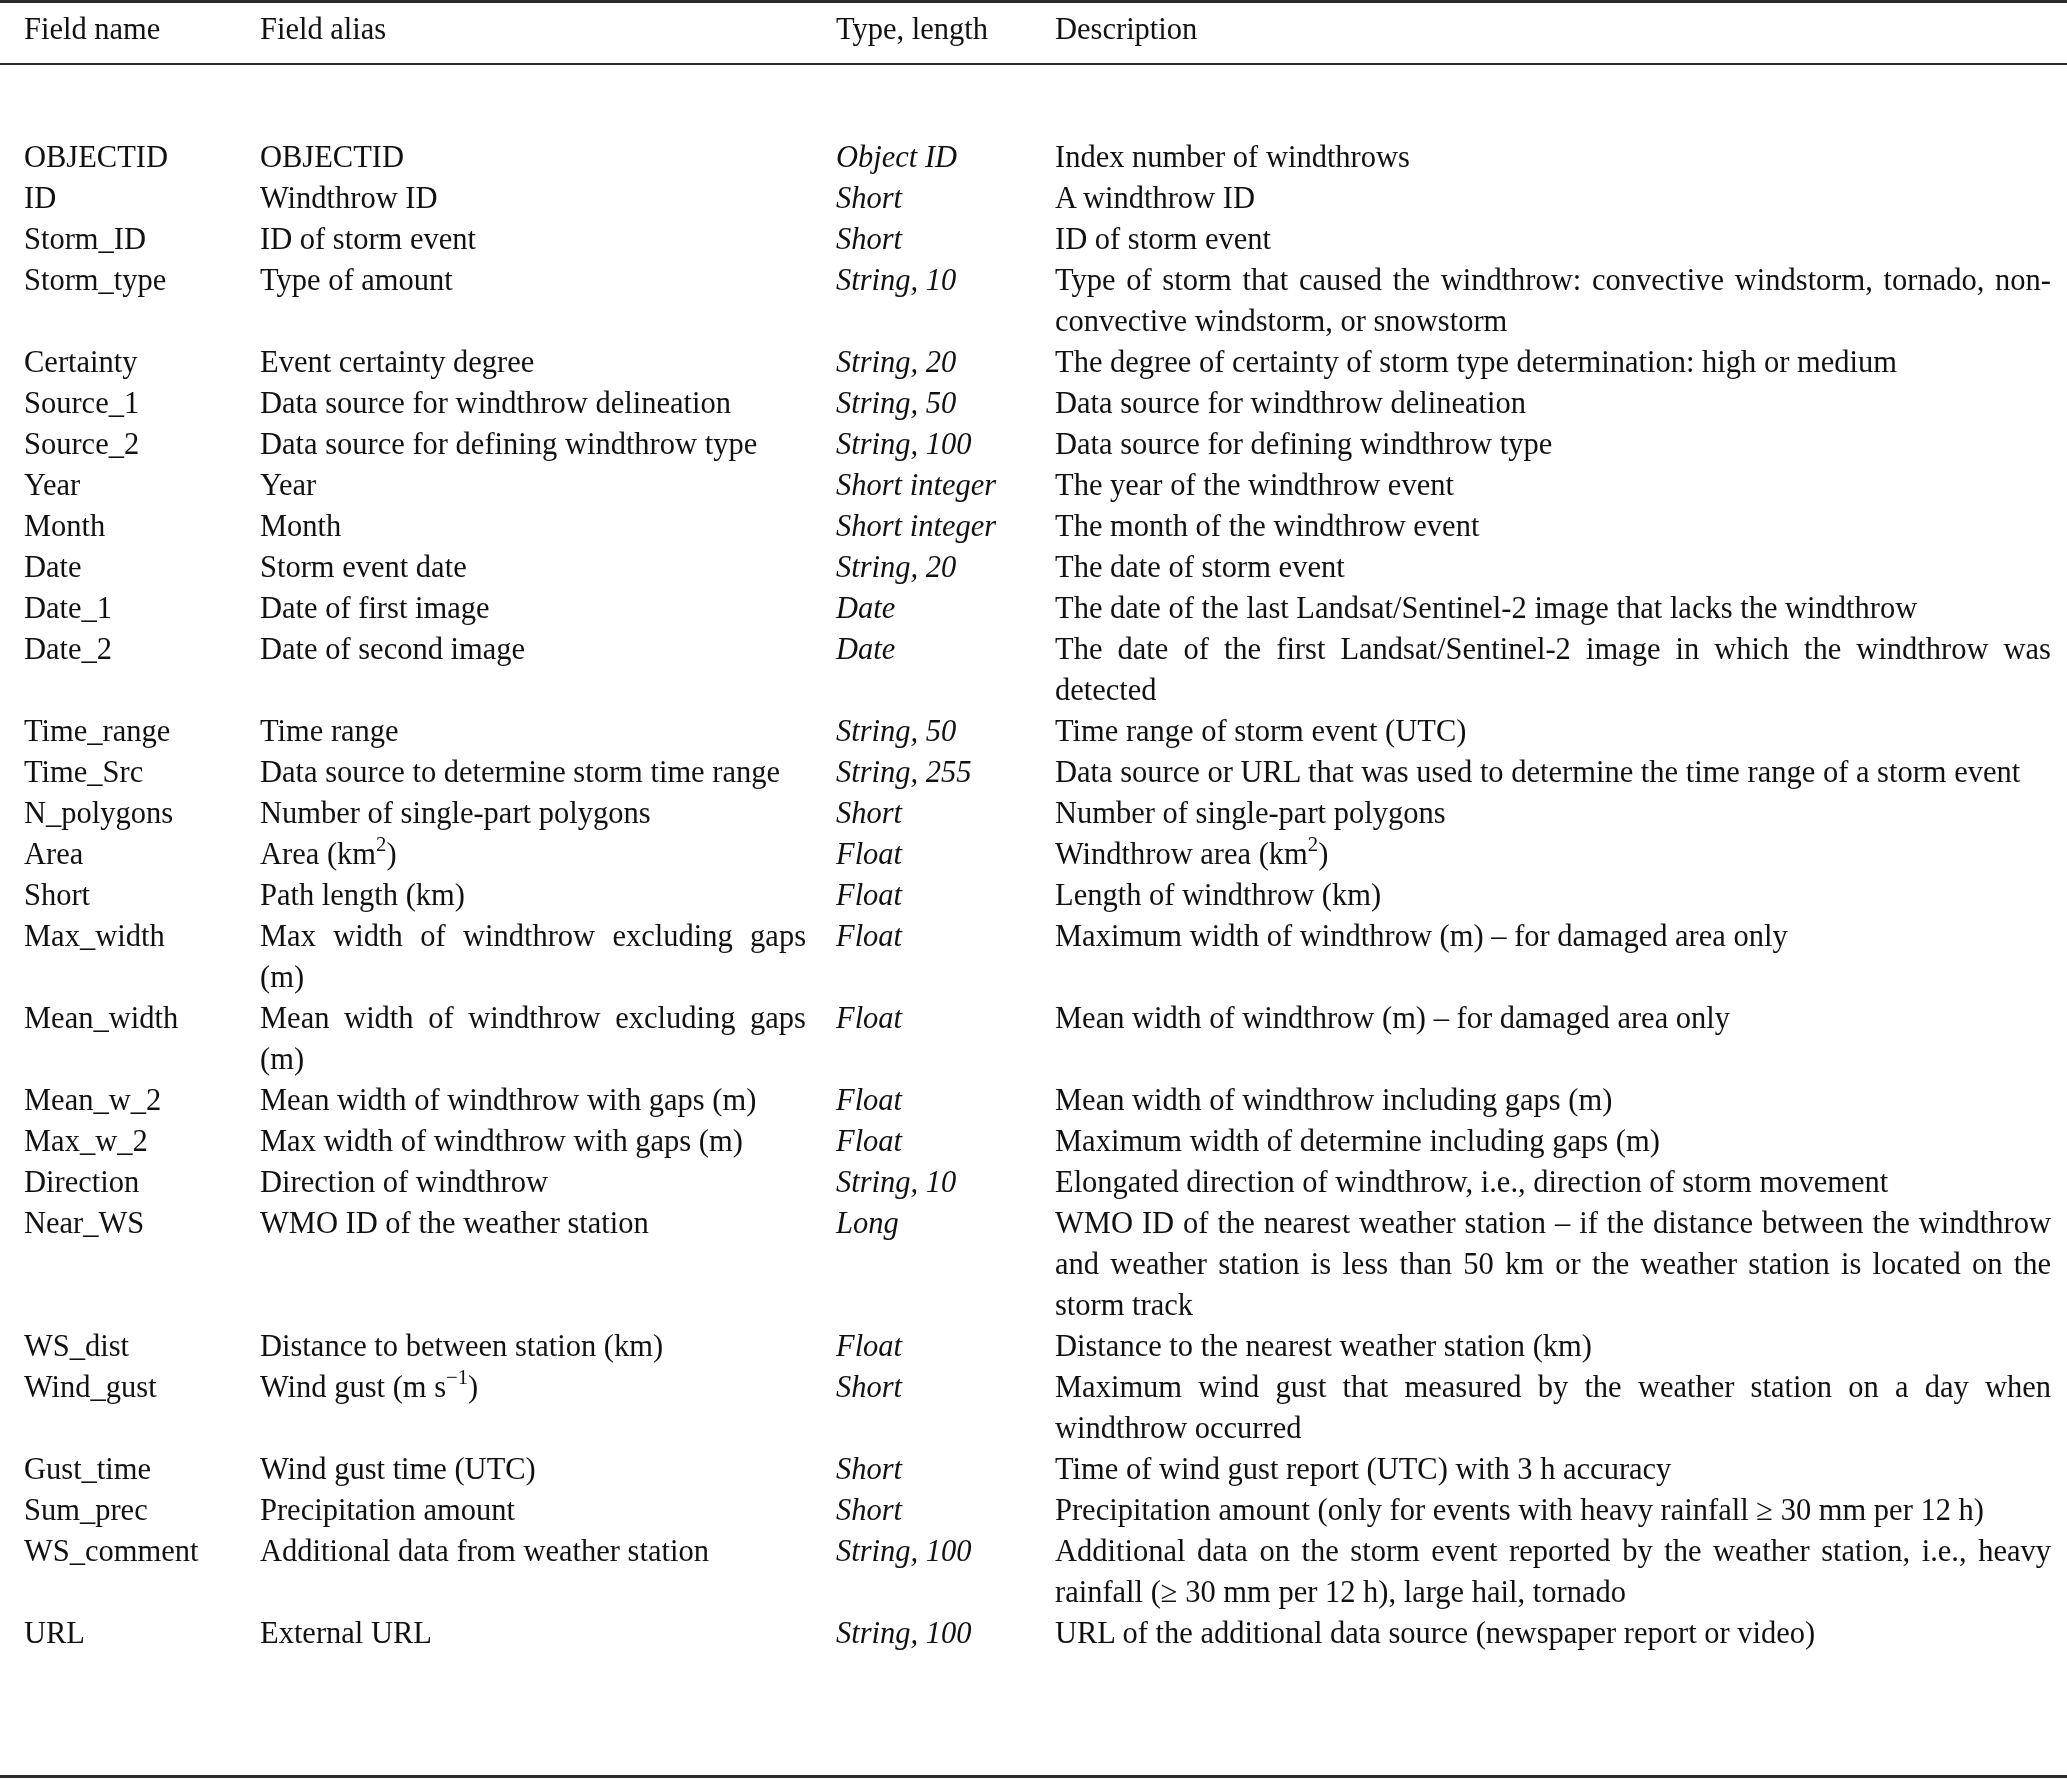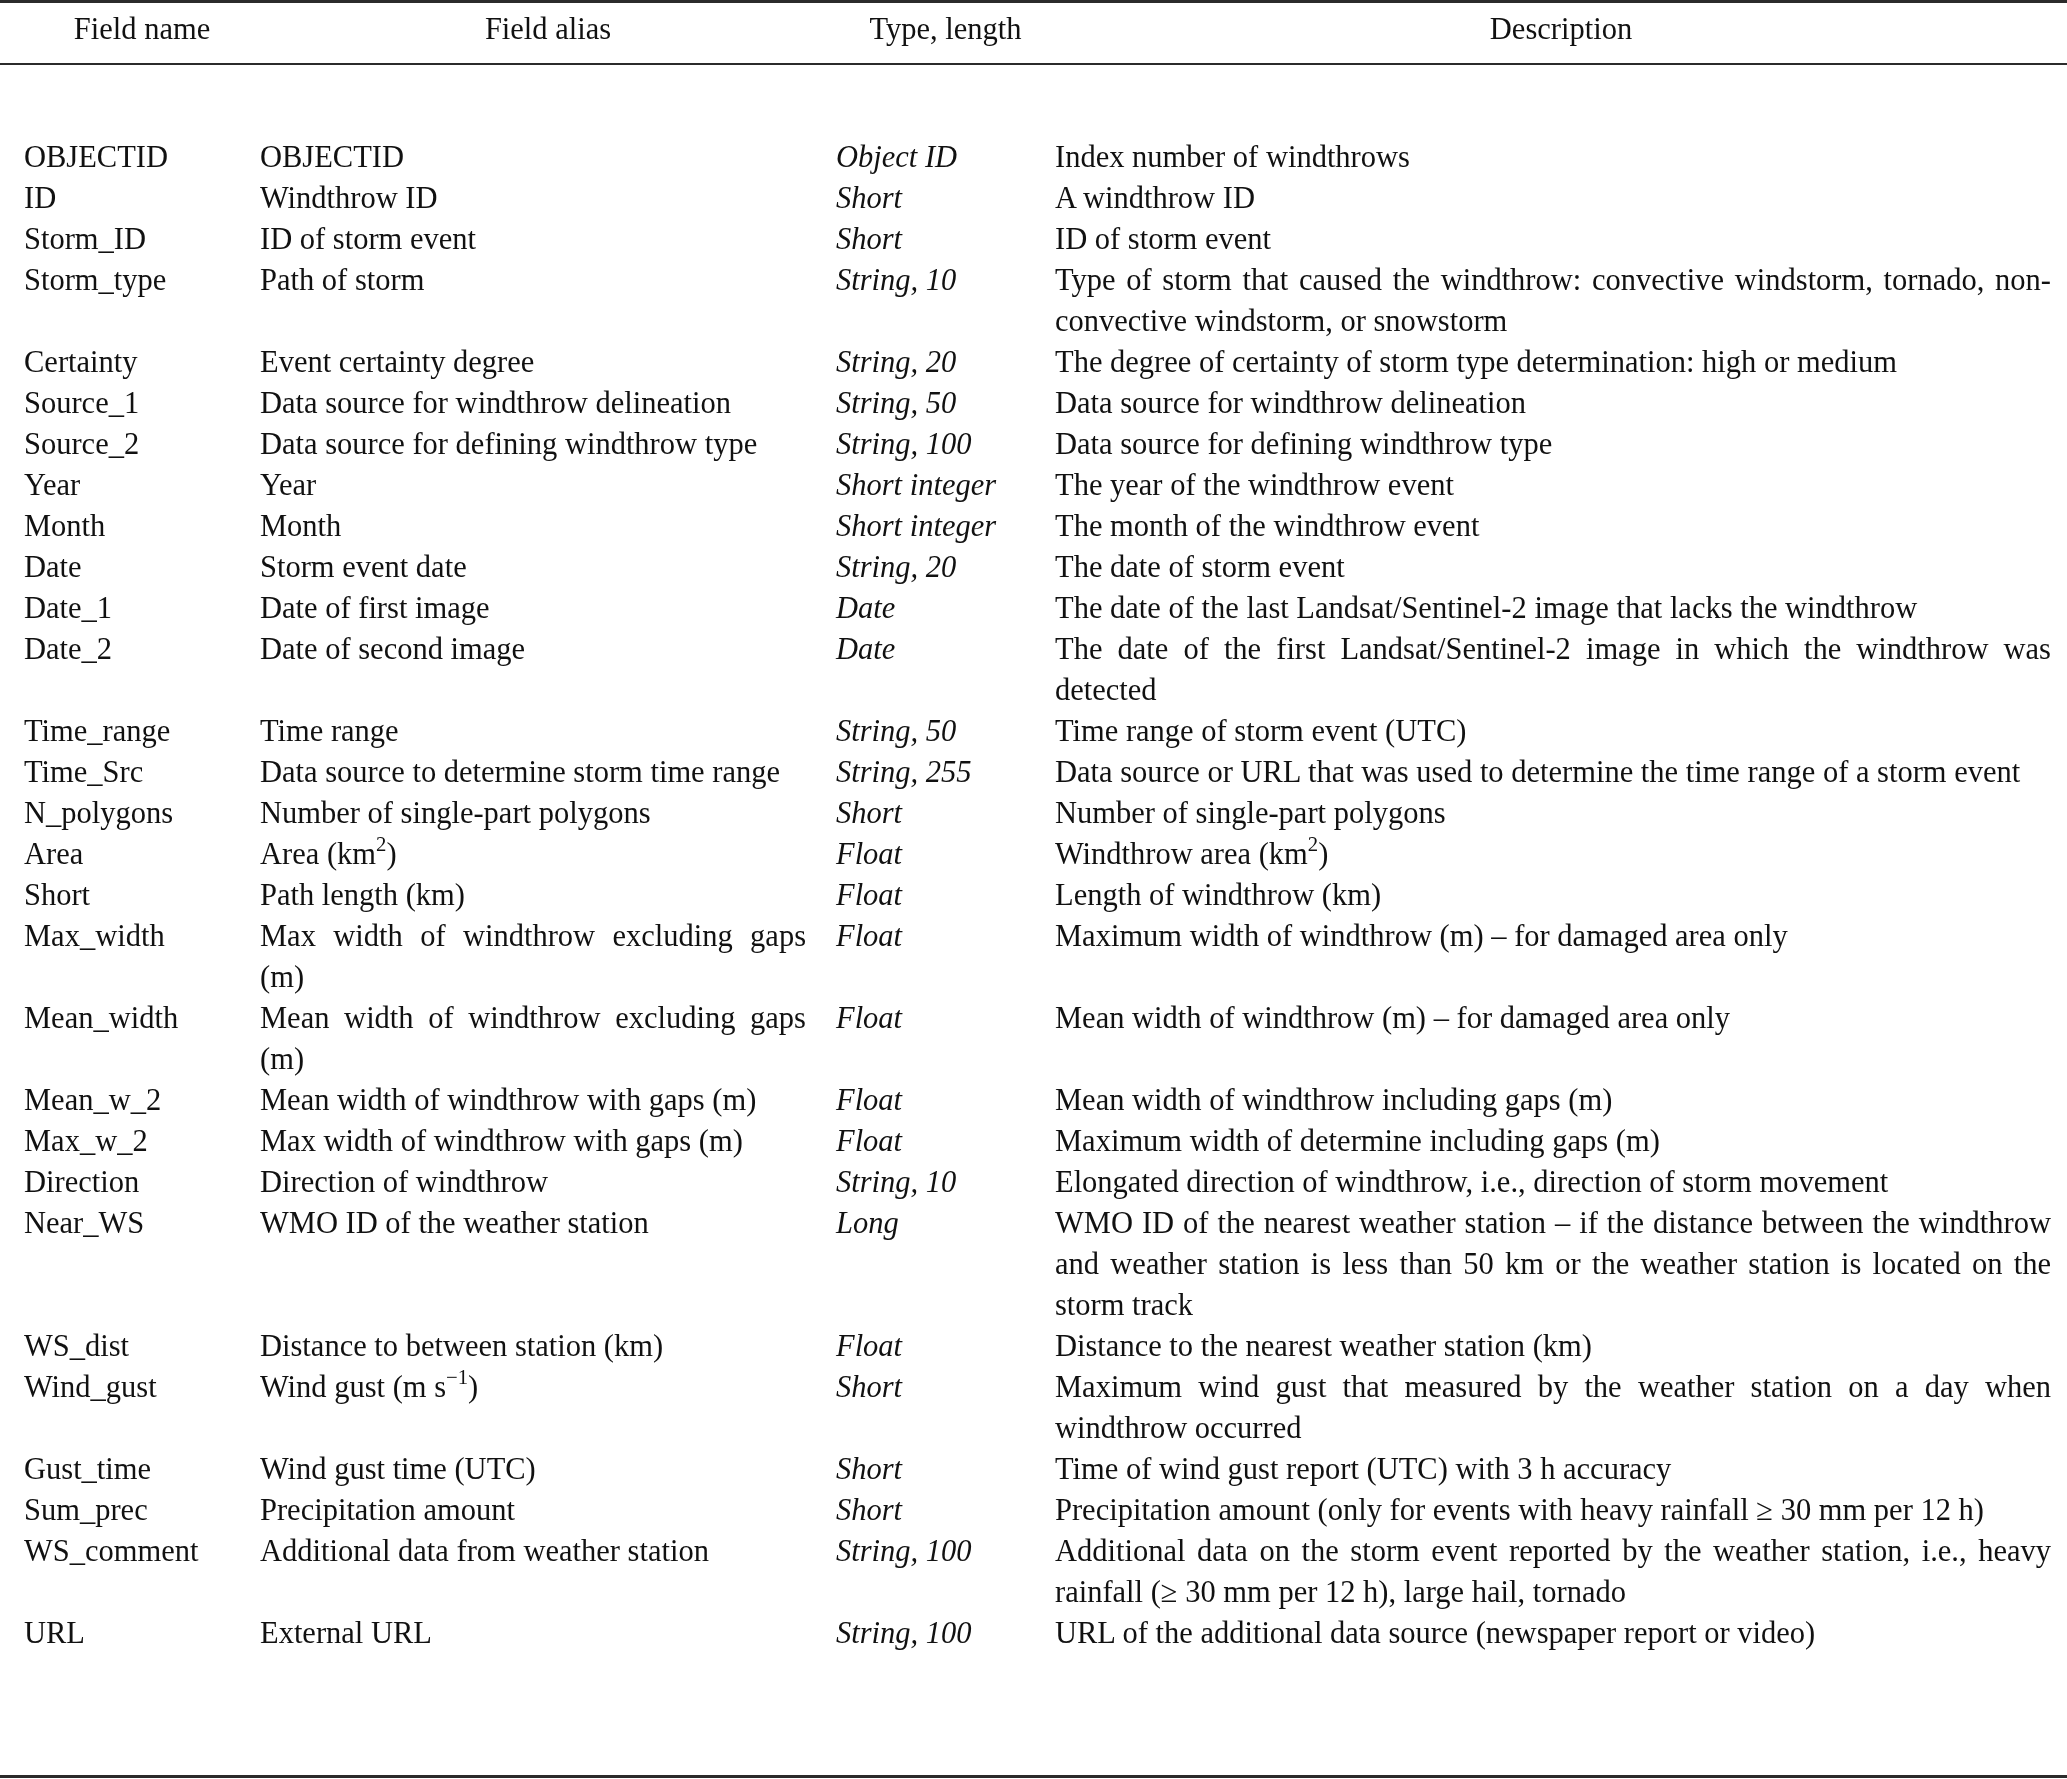--- a/index.html
+++ b/index.html
@@ -46,21 +46,21 @@
     table-layout: fixed;
     font-size: 30.5px;
     line-height: 41px;
   }
   col.c1 { width: 260px; }
   col.c2 { width: 576px; }
   col.c3 { width: 219px; }
   col.c4 { width: 1012px; }
   th {
     font-weight: normal;
-    text-align: center;
+    text-align: left;
     vertical-align: top;
     height: 63px;
     padding: 9px 0 0 0;
     box-sizing: border-box;
     margin-left: 16px;
   }
   th.first, td.first { padding-left: 24px; }
   td {
     vertical-align: top;
     padding: 0;
@@ -108,21 +108,21 @@
     <td class="desc">A windthrow ID</td>
   </tr>
         <tr>
     <td class="first name">Storm_ID</td>
     <td class="alias">ID of storm event</td>
     <td class="type">Short</td>
     <td class="desc">ID of storm event</td>
   </tr>
         <tr>
     <td class="first name">Storm_type</td>
-    <td class="alias">Path of storm</td>
+    <td class="alias">Type of amount</td>
     <td class="type">String, 10</td>
     <td class="desc">Type of storm that caused the windthrow: convective windstorm, tornado, non-convective windstorm, or snowstorm</td>
   </tr>
         <tr>
     <td class="first name">Certainty</td>
     <td class="alias">Event certainty degree</td>
     <td class="type">String, 20</td>
     <td class="desc">The degree of certainty of storm type determination: high or medium</td>
   </tr>
         <tr>

